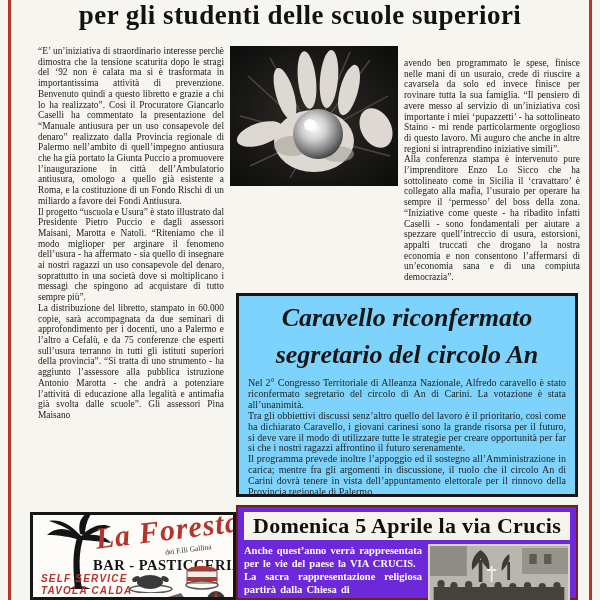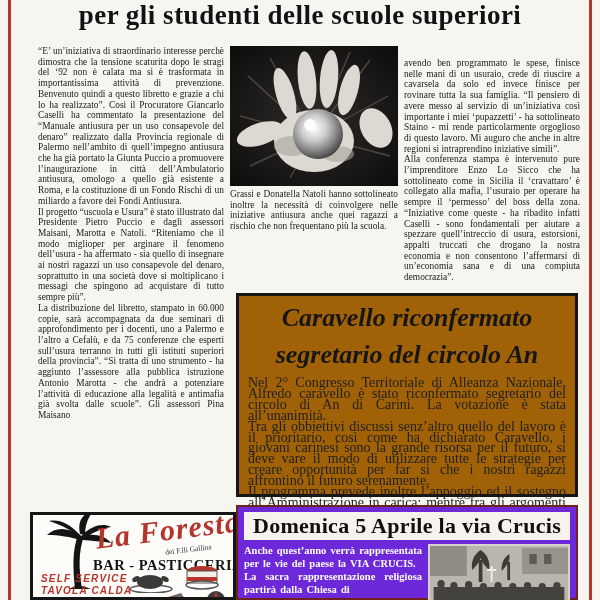--- a/index.html
+++ b/index.html
@@ -21,27 +21,27 @@
   }
   .col p{margin:0;}
   #col1{left:38px;top:46px;width:186px;height:480px;}
   #col2{left:230px;top:46px;width:168px;height:246px;}
   #col3{left:404px;top:58px;width:176px;height:245px;}
   .article-photo{display:block;width:168px;height:140px;margin-bottom:3px;}
   
   #caravello{
     position:absolute;left:236px;top:293px;width:342px;height:204px;
     border:3px solid #151515;box-sizing:border-box;padding:3px 9px;
-    background:#a16207;
+    background:#7dd3fc;
   }
   .caravello-title{
     text-align:center;font-style:italic;font-weight:bold;color:#161616;
     font-size:26px;line-height:37px;white-space:nowrap;
   }
-  .caravello-body{font-size:14px;line-height:10.9px;text-align:justify;margin-top:5px;}
+  .caravello-body{font-size:10px;line-height:10.9px;text-align:justify;margin-top:5px;}
   .caravello-body p{margin:0;}
   
   #domenica{
     position:absolute;left:236px;top:505px;width:342px;height:95px;
     background:#6d28d9;border:2px solid #6e221c;box-sizing:border-box;
   }
   .domenica-band{
     margin:5px 6px 4px 6px;background:#f6f3ed;height:28px;
     display:flex;align-items:center;justify-content:center;
   }
@@ -133,21 +133,20 @@
         <ellipse cx="84" cy="95" rx="40" ry="31"></ellipse>
         <ellipse cx="146" cy="82" rx="15" ry="21" transform="rotate(-28 146 82)"></ellipse>
       </g>
       <g fill="#a8a49c" opacity="0.6">
         <ellipse cx="62" cy="100" rx="18" ry="10"></ellipse>
         <ellipse cx="108" cy="108" rx="16" ry="8"></ellipse>
       </g>
       <circle cx="88" cy="88" r="25" fill="url(#sphereG)"></circle>
       <circle cx="80" cy="79" r="6" fill="#ffffff" opacity="0.9"></circle>
     </svg>
-    <p>Grassi e Donatella Natoli hanno sottolineato inoltre la necessità di coinvolgere nelle iniziative antiusura anche quei ragazzi a rischio che non frequentano più la scuola.</p>
   </div>
 
   <div id="col3" class="col">
     <p>avendo ben programmato le spese, finisce nelle mani di un usuraio, crede di riuscire a cavarsela da solo ed invece finisce per rovinare tutta la sua famiglia. “Il pensiero di avere messo al servizio di un’iniziativa così importante i miei ‘pupazzetti’ - ha sottolineato Staino - mi rende particolarmente orgoglioso di questo lavoro. Mi auguro che anche in altre regioni si intraprendino iniziative simili”.</p>
     <p>Alla conferenza stampa è intervenuto pure l’imprenditore Enzo Lo Sicco che ha sottolineato come in Sicilia il ‘cravattaro’ è collegato alla mafia, l’usuraio per operare ha sempre il ‘permesso’ del boss della zona. “Iniziative come queste - ha ribadito infatti Caselli - sono fondamentali per aiutare a spezzare quell’intreccio di usura, estorsioni, appalti truccati che drogano la nostra economia e non consentono l’affermarsi di un’economia sana e di una compiuta democrazia”.</p>
   </div>
 
   <div id="caravello">
     <div class="caravello-title">Caravello riconfermato</div>
     <div class="caravello-title">segretario del circolo An</div>

